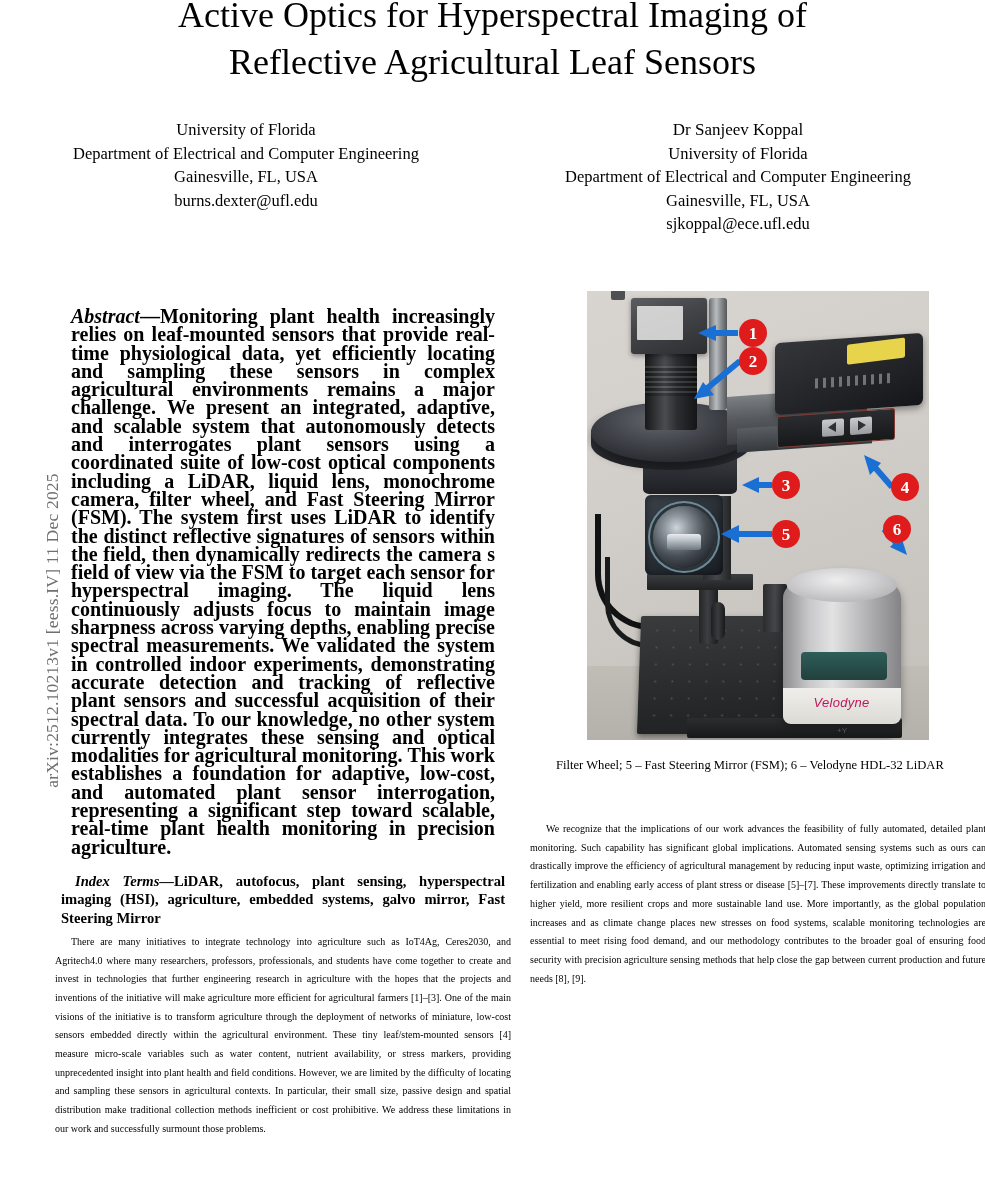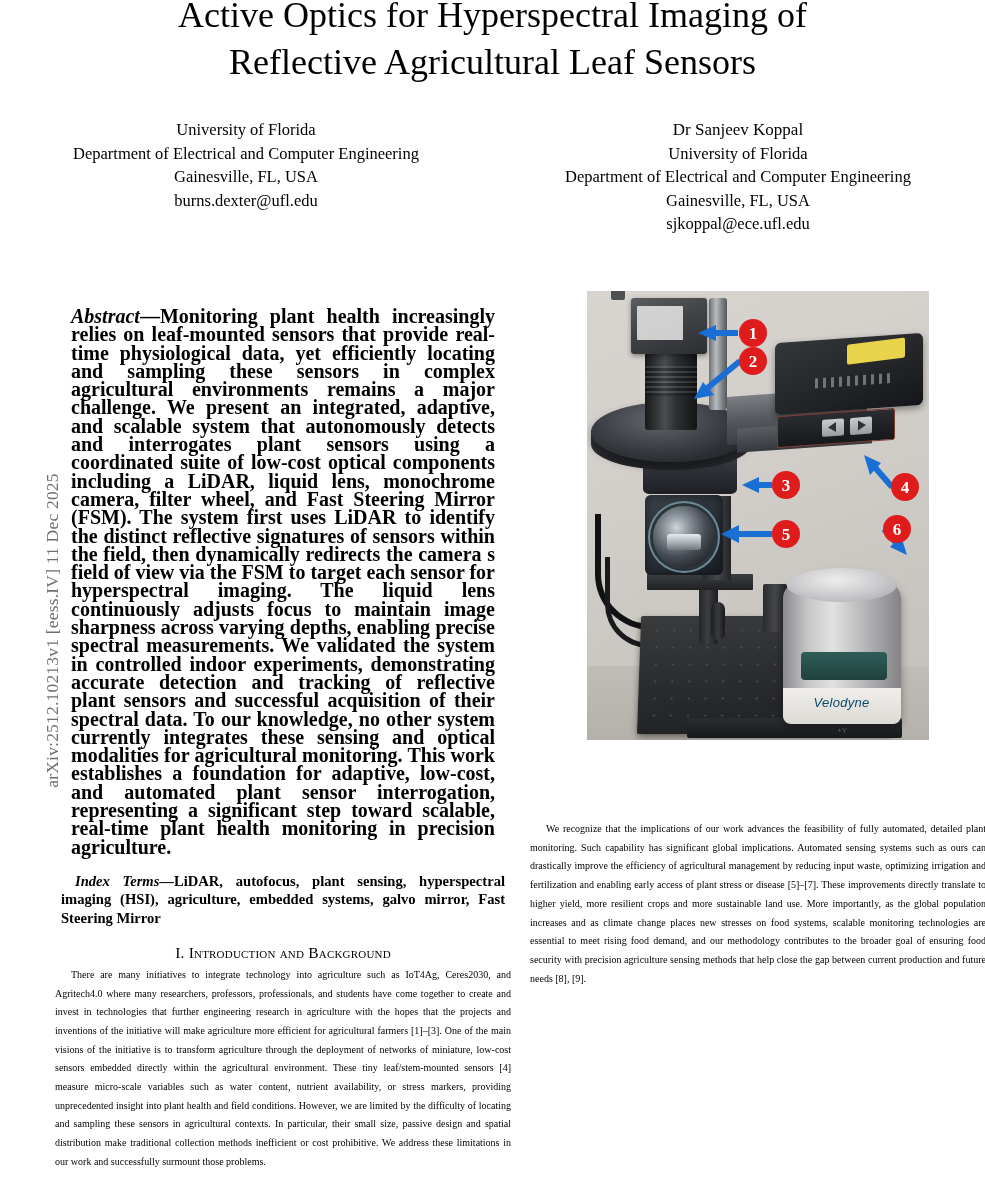--- a/index.html
+++ b/index.html
@@ -317,21 +317,21 @@
   }
   .velodyne-band {
     position:absolute; left:196px; bottom:16px; width:118px; height:36px;
     background: linear-gradient(180deg,#efeeea,#dcdad5);
     border-radius: 0 0 8px 8px;
   }
   .velodyne-text {
     position:absolute; left:196px; bottom:30px; width:117px;
     text-align:center;
     font-family:"Liberation Sans", sans-serif;
-    font-size:13px; color:#0c4a6e; font-style:italic; letter-spacing:.3px;
+    font-size:13px; color:#be185d; font-style:italic; letter-spacing:.3px;
   }
   .velodyne-y {
     position:absolute; left:196px; bottom:5px; width:118px;
     text-align:center; font-family:"Liberation Sans", sans-serif;
     font-size:8px; color:#5a5a5c;
   }
   .velodyne-mount {
     position:absolute; left:176px; bottom:108px; width:24px; height:48px;
     background: linear-gradient(90deg,#2a2b2d,#46474a 50%,#202123);
     border-radius:2px;
@@ -406,21 +406,20 @@
 <div id="col-left">
 
   <p class="abstract">
     <span class="lead">Abstract</span><span>—</span><span>Monitoring plant health increasingly relies on leaf-mounted sensors that provide real-time physiological data, yet efficiently locating and sampling these sensors in complex agricultural environments remains a major challenge. We present an integrated, adaptive, and scalable system that autonomously detects and interrogates plant sensors using a coordinated suite of low-cost optical components including a LiDAR, liquid lens, monochrome camera, filter wheel, and Fast Steering Mirror (FSM). The system first uses LiDAR to identify the distinct reflective signatures of sensors within the field, then dynamically redirects the camera s field of view via the FSM to target each sensor for hyperspectral imaging. The liquid lens continuously adjusts focus to maintain image sharpness across varying depths, enabling precise spectral measurements. We validated the system in controlled indoor experiments, demonstrating accurate detection and tracking of reflective plant sensors and successful acquisition of their spectral data. To our knowledge, no other system currently integrates these sensing and optical modalities for agricultural monitoring. This work establishes a foundation for adaptive, low-cost, and automated plant sensor interrogation, representing a significant step toward scalable, real-time plant health monitoring in precision agriculture.</span>
   </p>
 
   <p class="indexterms">
     <span class="lead">Index Terms</span><span>—</span><span>LiDAR, autofocus, plant sensing, hyperspectral imaging (HSI), agriculture, embedded systems, galvo mirror, Fast Steering Mirror</span>
   </p>
 
-  <h2 class="section">I.  Introduction and Background</h2>
 
   <p class="just indent">There are many initiatives to integrate technology into agriculture such as IoT4Ag, Ceres2030, and Agritech4.0 where many researchers, professors, professionals, and students have come together to create and invest in technologies that further engineering research in agriculture with the hopes that the projects and inventions of the initiative will make agriculture more efficient for agricultural farmers [1]–[3]. One of the main visions of the initiative is to transform agriculture through the deployment of networks of miniature, low-cost sensors embedded directly within the agricultural environment. These tiny leaf/stem-mounted sensors [4] measure micro-scale variables such as water content, nutrient availability, or stress markers, providing unprecedented insight into plant health and field conditions. However, we are limited by the difficulty of locating and sampling these sensors in agricultural contexts. In particular, their small size, passive design and spatial distribution make traditional collection methods inefficient or cost prohibitive. We address these limitations in our work and successfully surmount those problems.</p>
 </div>
 
 <div id="figure-block">
   <div id="figure-photo">
     <div class="bg-wall"></div>
     <div class="bg-table"></div>
 
     <div class="cable1"></div>
@@ -491,17 +490,18 @@
     <div class="marker" style="left:152px; top:28px;">1</div>
     <div class="marker" style="left:152px; top:56px;">2</div>
     <div class="marker" style="left:185px; top:180px;">3</div>
     <div class="marker" style="left:304px; top:182px;">4</div>
     <div class="marker" style="left:185px; top:229px;">5</div>
     <div class="marker" style="left:296px; top:224px;">6</div>
   </div>
 </div>
 
 <div id="fig-caption">
+  <span class="cap-line2">Filter Wheel; 5 – Fast Steering Mirror (FSM); 6 – Velodyne HDL-32 LiDAR</span>
 </div>
 
 <div id="col-right" style="top:820px;">
   <p class="just indent">We recognize that the implications of our work advances the feasibility of fully automated, detailed plant monitoring. Such capability has significant global implications. Automated sensing systems such as ours can drastically improve the efficiency of agricultural management by reducing input waste, optimizing irrigation and fertilization and enabling early access of plant stress or disease [5]–[7]. These improvements directly translate to higher yield, more resilient crops and more sustainable land use. More importantly, as the global population increases and as climate change places new stresses on food systems, scalable monitoring technologies are essential to meet rising food demand, and our methodology contributes to the broader goal of ensuring food security with precision agriculture sensing methods that help close the gap between current production and future needs [8], [9].</p>
 </div>
 
 </body></html>

